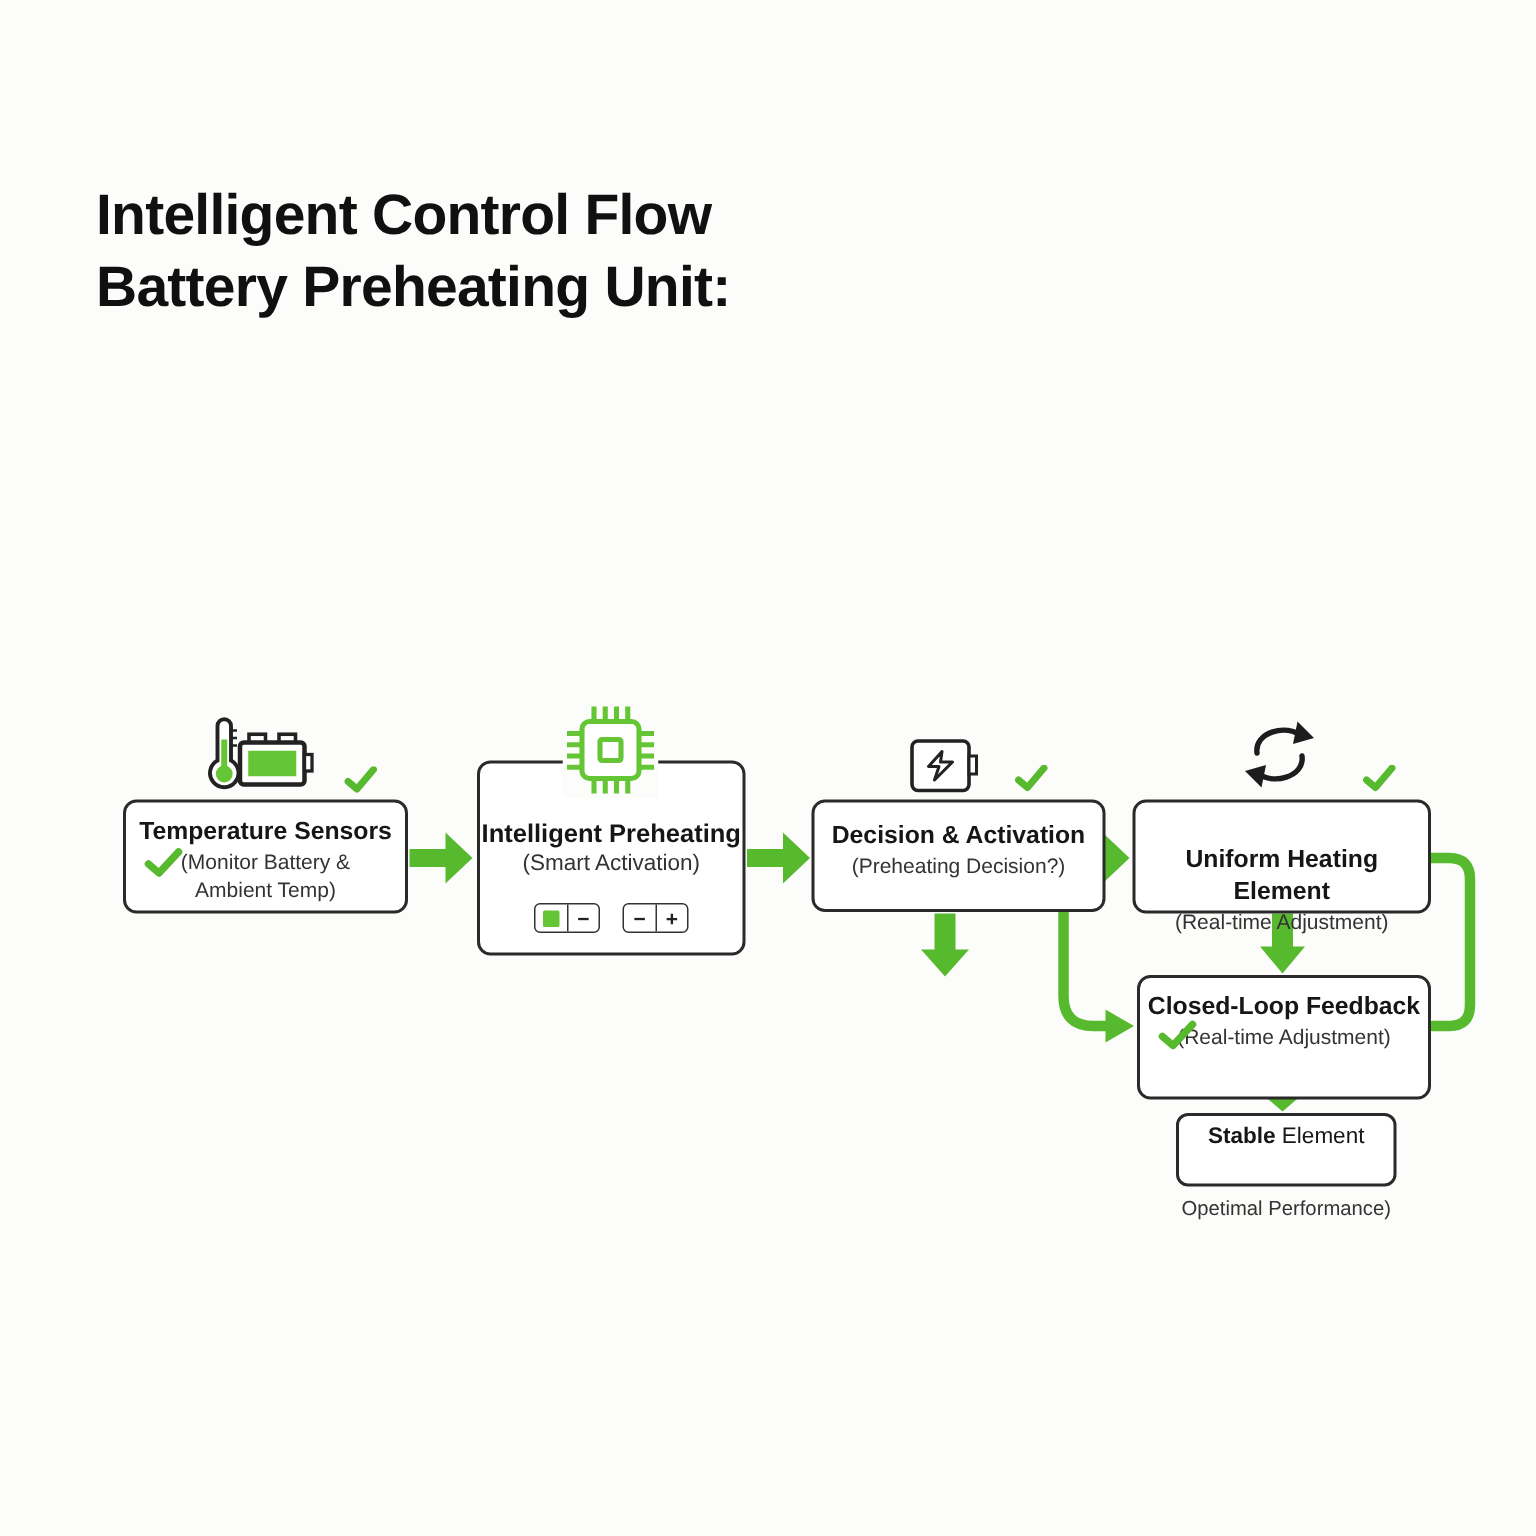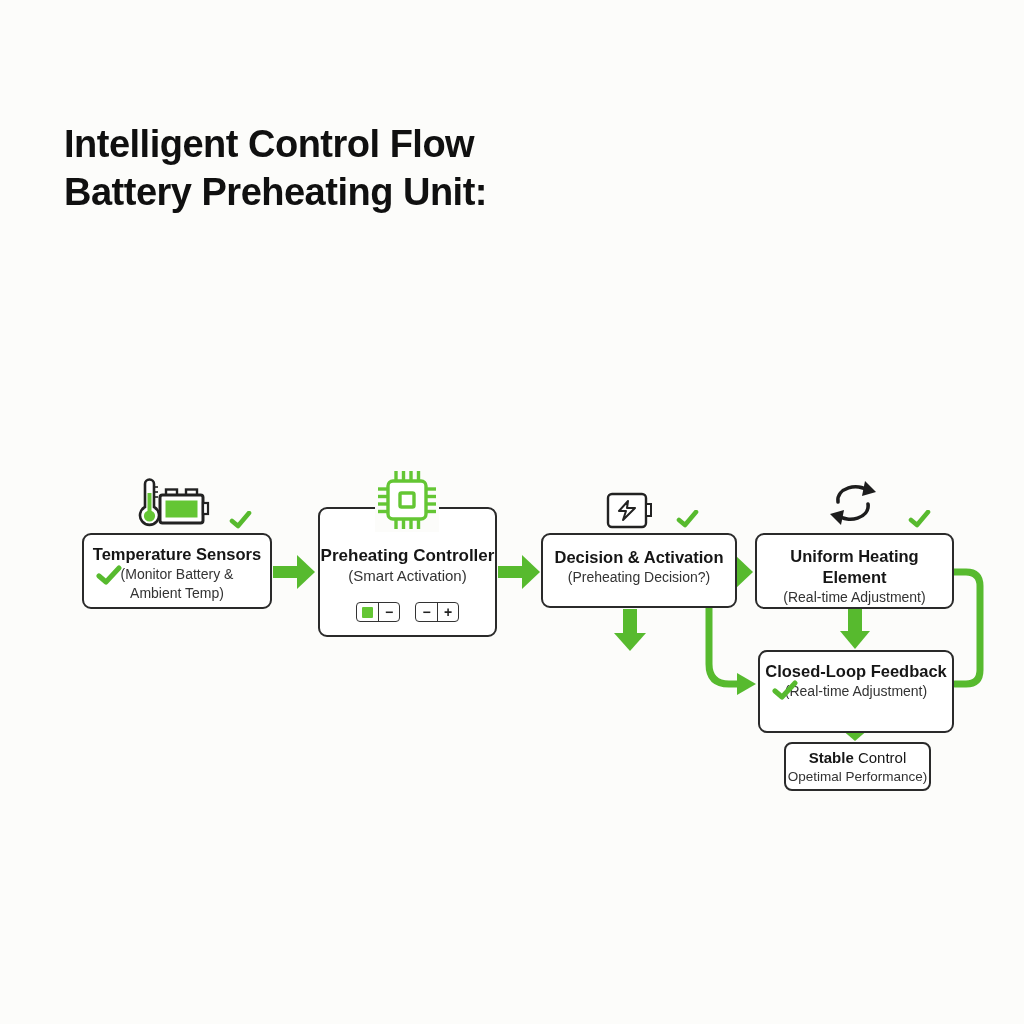--- a/index.html
+++ b/index.html
@@ -29,25 +29,25 @@
   }
   .node-title{font-size:16.5px;font-weight:bold;color:var(--text);line-height:21px;}
   .node-sub{font-size:14px;color:var(--subtext);line-height:19px;}
   .icon{position:absolute;z-index:3;}
   .check{position:absolute;z-index:4;}
   .check-in{position:absolute;z-index:4;}
   
   #node-temperature{left:82px;top:533px;width:190px;height:76px;padding-top:9px;}
   #node-controller{left:318px;top:507px;width:179px;height:130px;padding-top:36px;}
   #node-decision{left:541px;top:533px;width:196px;height:75px;padding-top:12px;}
-  #node-heating{left:755px;top:533px;width:199px;height:76px;padding-top:11px;}
+  #node-heating{left:755px;top:533px;width:199px;height:76px;padding-top:28px;}
   #node-feedback{left:758px;top:650px;width:196px;height:83px;padding-top:9px;}
   #node-stable{left:784px;top:742px;width:147px;height:49px;padding-top:4px;border-radius:8px;}
   #node-stable .node-title{font-size:15px;line-height:20px;}
-  #node-stable .node-sub{font-size:13.5px;line-height:18px;}
+  #node-stable .node-sub{font-size:13.5px;line-height:18px;margin-top:29px;}
   #node-stable .t-rest{font-weight:500;}
   .steppers{display:flex;gap:15px;margin-top:auto;margin-bottom:13px;}
   .stepper{display:flex;border:1.8px solid #333;border-radius:4px;background:#fff;}
   .cell{width:21px;height:18px;display:flex;align-items:center;justify-content:center;
         font-size:14px;font-weight:600;color:#222;}
   .cell + .cell{border-left:1.8px solid #333;}
   .green-sq{width:11px;height:11px;background:var(--icon-green);border-radius:1px;}
 </style>
 </head>
 <body>
@@ -125,21 +125,21 @@
     <rect x="2" y="7" width="43" height="28" rx="2.5" fill="#fff" stroke="#222" stroke-width="3"></rect>
     <rect x="7.5" y="12.5" width="32" height="17" fill="#64c634"></rect>
     <rect x="45" y="15" width="5" height="11" fill="#fff" stroke="#222" stroke-width="2.2"></rect>
   </svg>
 
   <svg class="check" style="left:229px;top:511px;" width="23" height="18" viewBox="0 0 23 18">
     <polyline points="3,10 9,15 20,2" fill="none" stroke="#57ba2e" stroke-width="4.6" stroke-linecap="round" stroke-linejoin="round"></polyline>
   </svg>
 
   <div class="node" id="node-controller">
-    <div class="node-title" style="font-size:17px;">Preheating Controller</div>
+    <div class="node-title" style="font-size:17px;">Intelligent Preheating</div>
     <div class="node-sub" style="font-size:15px;">(Smart Activation)</div>
     <div class="steppers">
       <div class="stepper">
         <div class="cell">
             <div class="green-sq"></div>
           </div>
         <div class="cell">−</div>
       </div>
       <div class="stepper">
         <div class="cell">−</div>
@@ -206,18 +206,18 @@
   <div class="node" id="node-feedback">
     <div class="node-title">Closed-Loop Feedback</div>
     <div class="node-sub">(Real-time Adjustment)</div>
     <svg class="check-in" style="left:12px;top:28px;" width="26" height="20" viewBox="0 0 26 20">
       <polyline points="3,11 10,17 23,3" fill="none" stroke="#57ba2e" stroke-width="5" stroke-linecap="round" stroke-linejoin="round"></polyline>
     </svg>
   </div>
 
   <div class="node" id="node-stable">
     <div class="node-title">
-      <span class="t-bold">Stable</span><span class="t-rest"> Control</span>
+      <span class="t-bold">Stable</span><span class="t-rest"> Element</span>
     </div>
     <div class="node-sub">Opetimal Performance)</div>
   </div>
 
 </div>
 
 </body></html>

